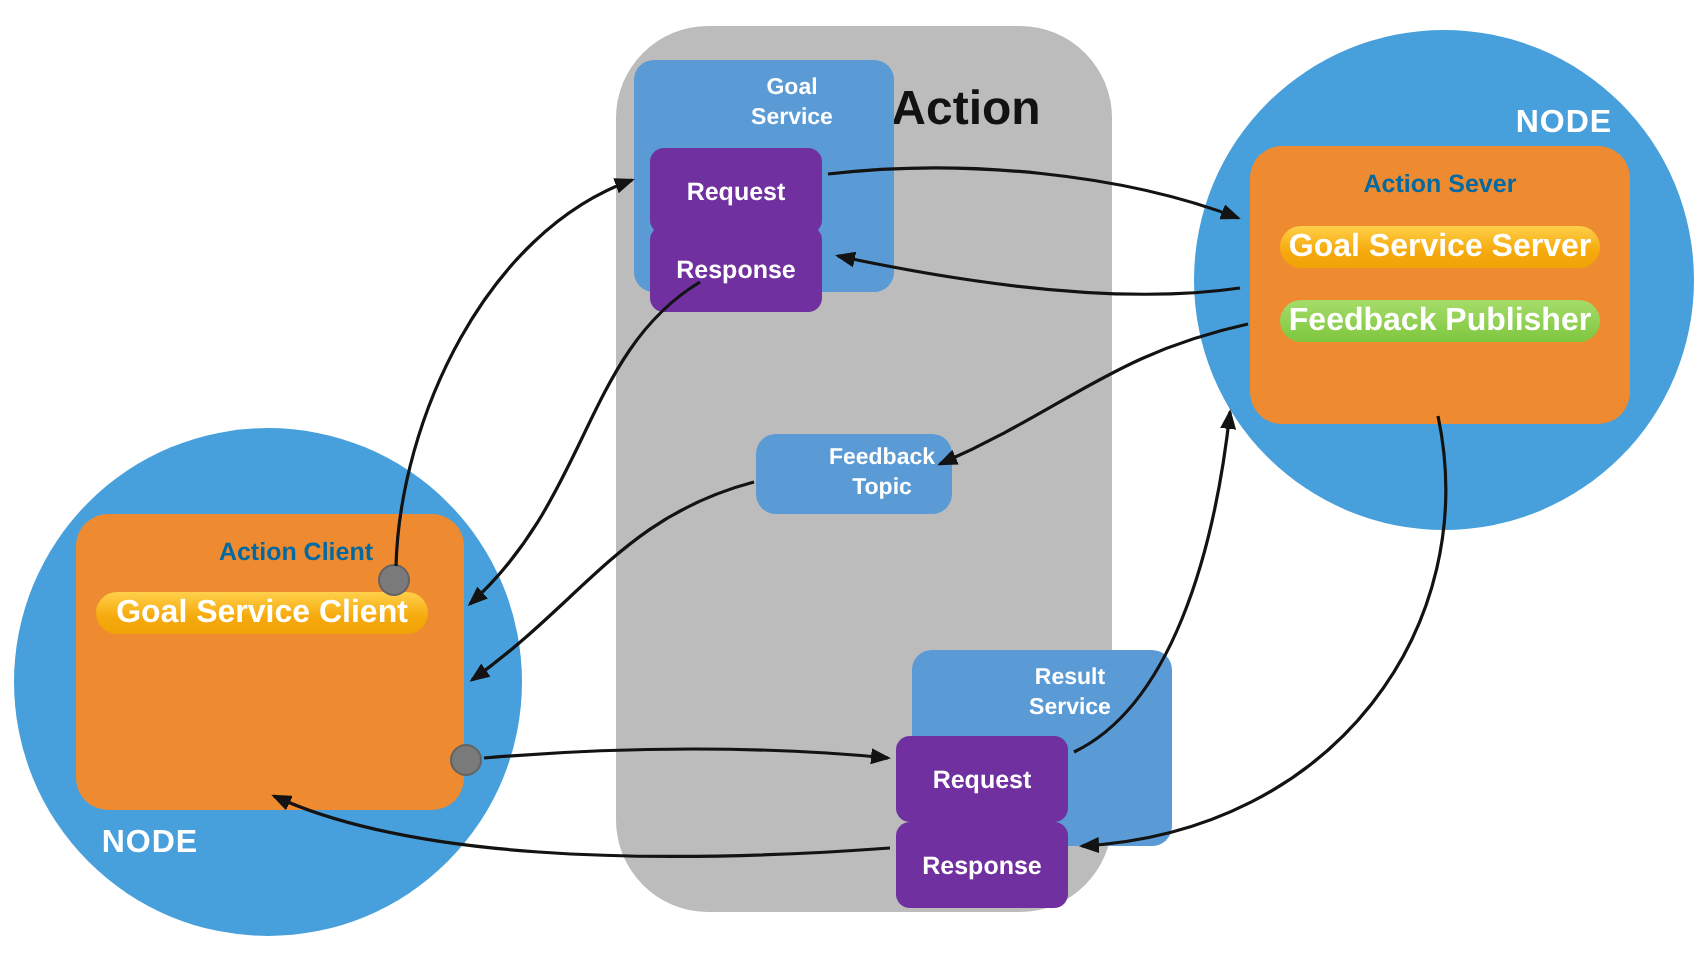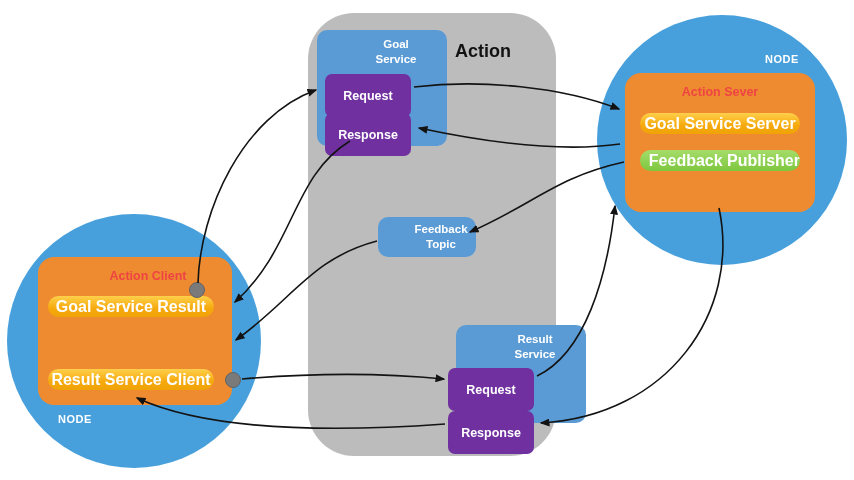--- a/index.html
+++ b/index.html
@@ -9,40 +9,40 @@
   }
   .abs{position:absolute;}
 
   
   .action-container{
     left:308px;top:13px;width:248px;height:443px;
     background:#bcbcbc;border-radius:46px;
   }
   .action-title{
     left:433px;top:41px;width:100px;text-align:center;
-    font-size:18px;font-weight:bold;color:#121212;
+    font-size:24px;font-weight:bold;color:#121212;
   }
 
   
   .circle{border-radius:50%;background:#47a0dc;}
   .circle-left{left:7px;top:214px;width:254px;height:254px;}
   .circle-right{left:597px;top:15px;width:250px;height:250px;}
   .node-label{
-    color:#ffffff;font-weight:bold;font-size:11px;letter-spacing:.5px;
+    color:#ffffff;font-weight:bold;font-size:16px;letter-spacing:.5px;
     width:70px;text-align:center;
   }
   .node-label-left{left:40px;top:413px;}
   .node-label-right{left:747px;top:53px;}
 
   
   .orange-box{background:#ee8b30;border-radius:16px;}
   .orange-left{left:38px;top:257px;width:194px;height:148px;}
   .orange-right{left:625px;top:73px;width:190px;height:139px;}
   .orange-title{
-    color:#ef4444;font-weight:bold;font-size:12.5px;text-align:center;width:100%;
+    color:#0369a1;font-weight:bold;font-size:12.5px;text-align:center;width:100%;
   }
   .orange-title-left{left:38px;top:269px;width:220px;}
   .orange-title-right{left:625px;top:85px;width:190px;}
 
   
   .pill{
     height:21px;border-radius:11px;color:#ffffff;font-weight:bold;font-size:16px;
     text-align:center;line-height:21px;white-space:nowrap;overflow:hidden;
   }
   .pill-yellow{background:linear-gradient(180deg,#ffd04b 0%,#f6a90c 60%,#f0a306 100%);}
@@ -91,27 +91,26 @@
   <div class="abs action-container"></div>
   <div class="abs action-title">Action</div>
 
   <div class="abs circle circle-left"></div>
   <div class="abs circle circle-right"></div>
   <div class="abs node-label node-label-left">NODE</div>
   <div class="abs node-label node-label-right">NODE</div>
 
   <div class="abs orange-box orange-left"></div>
   <div class="abs orange-title orange-title-left">Action Client</div>
-  <div class="abs pill pill-yellow pill-left" style="top:296px;">Goal Service Result</div>
-  <div class="abs pill pill-yellow pill-left" style="top:369px;">Result Service Client</div>
+  <div class="abs pill pill-yellow pill-left" style="top:296px;">Goal Service Client</div>
 
   <div class="abs orange-box orange-right"></div>
   <div class="abs orange-title orange-title-right">Action Sever</div>
   <div class="abs pill pill-yellow pill-right" style="top:113px;">Goal Service Server</div>
-  <div class="abs pill pill-green pill-right" style="top:150px;text-align:right;">Feedback Publisher</div>
+  <div class="abs pill pill-green pill-right" style="top:150px;">Feedback Publisher</div>
 
   <div class="abs svc-box goal-service-box">
     <div class="svc-title svc-title-narrow">Goal Service</div>
   </div>
   <div class="abs btn-purple btn-goal-request">Request</div>
   <div class="abs btn-purple btn-goal-response">Response</div>
 
   <div class="abs svc-box feedback-topic-box">
     <div class="svc-title svc-title-topic">Feedback Topic</div>
   </div>

